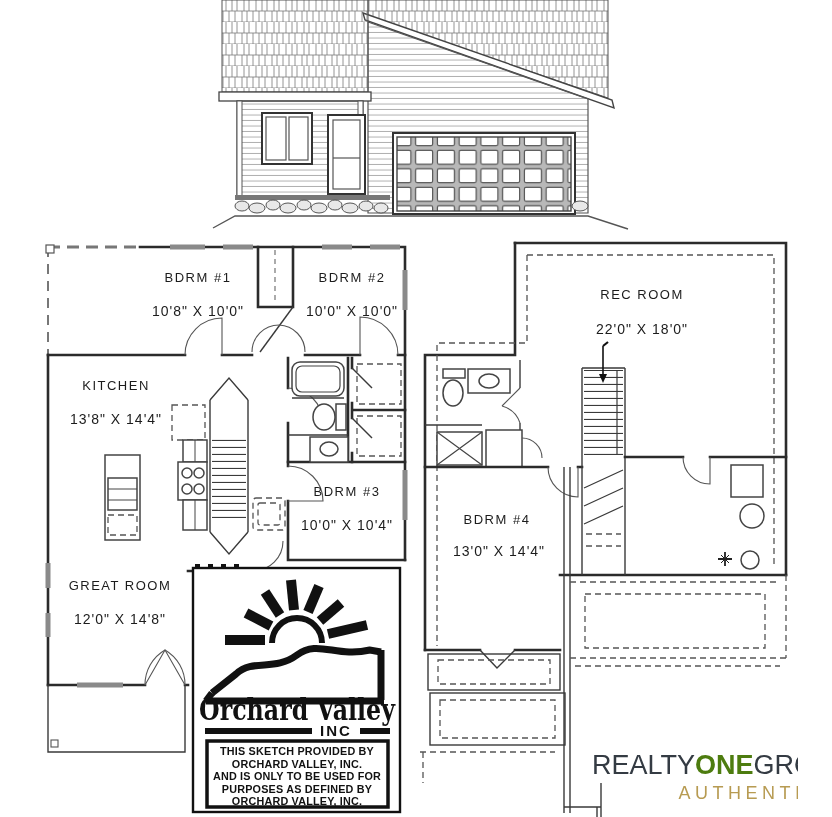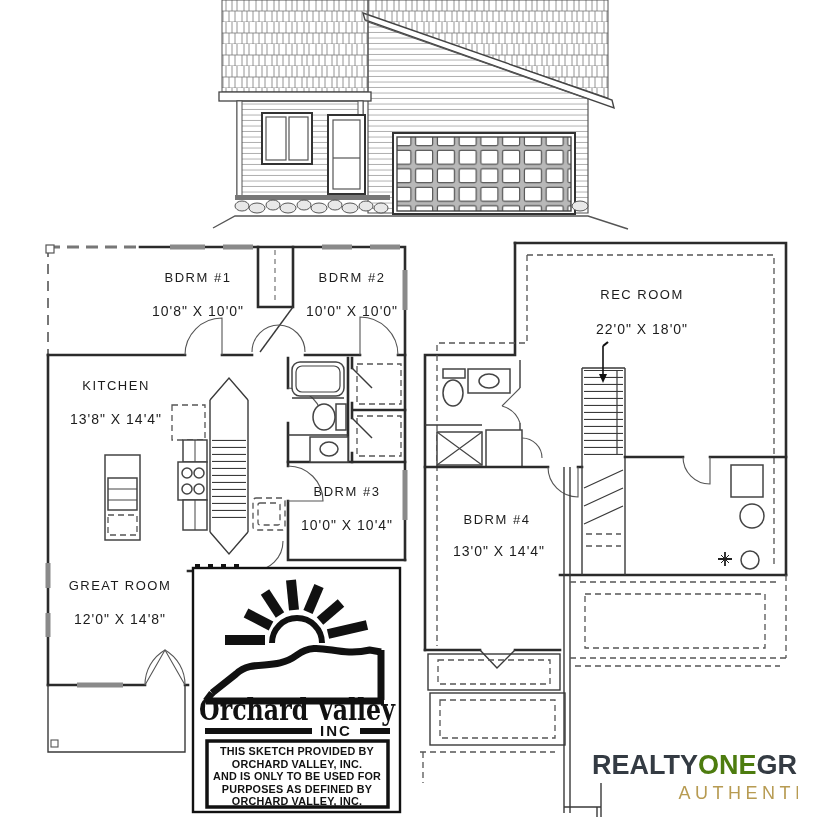--- a/index.html
+++ b/index.html
@@ -18,21 +18,21 @@
                    fill:#111;text-anchor:middle;letter-spacing:0.2px;}
   .wall{stroke:#2b2b2b;stroke-width:2.6;fill:none;stroke-linecap:square;}
   .wall-thin{stroke:#3a3a3a;stroke-width:1.4;fill:none;}
   .fix{stroke:#444;stroke-width:1.5;fill:#fff;}
   .dash{stroke:#555;stroke-width:1.3;fill:none;stroke-dasharray:6 4;}
   .dash2{stroke:#666;stroke-width:1.1;fill:none;stroke-dasharray:5 4;}
   .arc{stroke:#555;stroke-width:1.1;fill:none;}
   .winseg{fill:#8a8a8a;stroke:none;}
   #realty-logo{position:absolute;left:592px;top:752px;width:230px;text-align:right;line-height:1;}
   #realty-logo .row1{font-size:27px;letter-spacing:0px;white-space:nowrap;}
-  #realty-logo .dark{color:#343b43;font-weight:700;}
+  #realty-logo .dark{color:#343b43;font-weight:400;}
   #realty-logo .gold{color:#4d7c0f;font-weight:700;}
   #realty-logo .row2{margin-top:5px;font-size:18px;letter-spacing:4.5px;color:#b79b52;
                      font-weight:400;}
 </style>
 </head>
 <body>
 
 <div id="canvas">
 
   <svg width="0" height="0">

